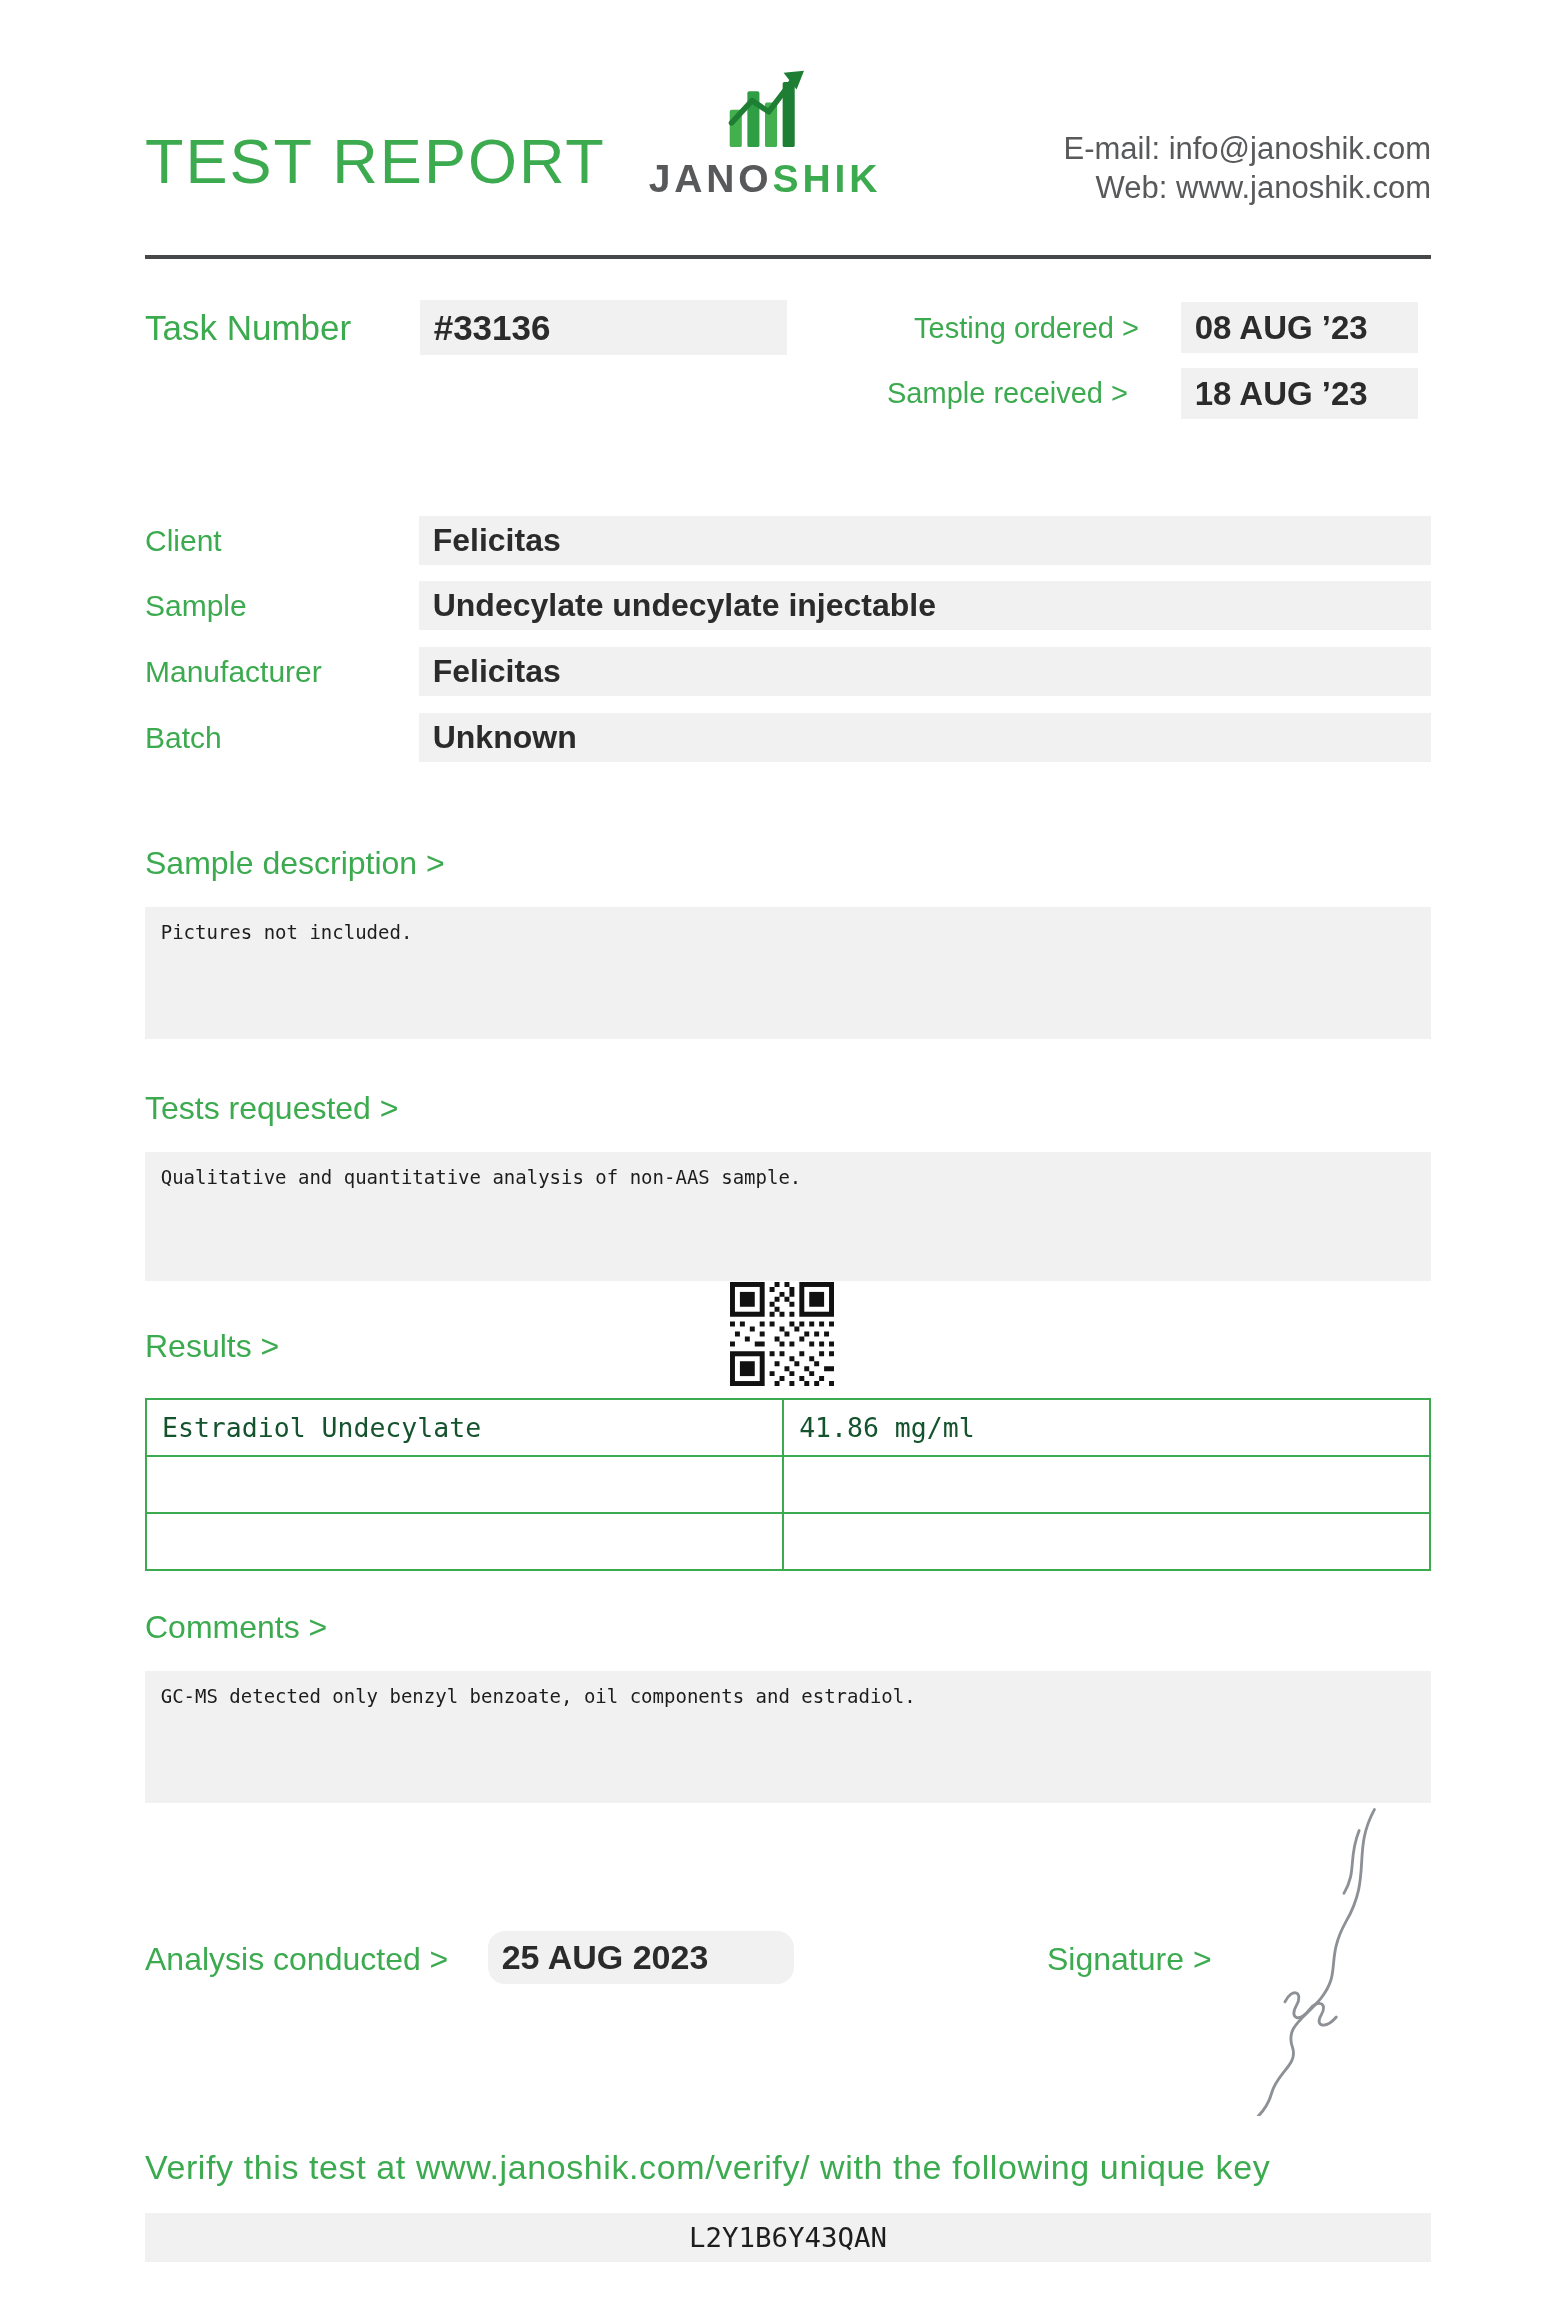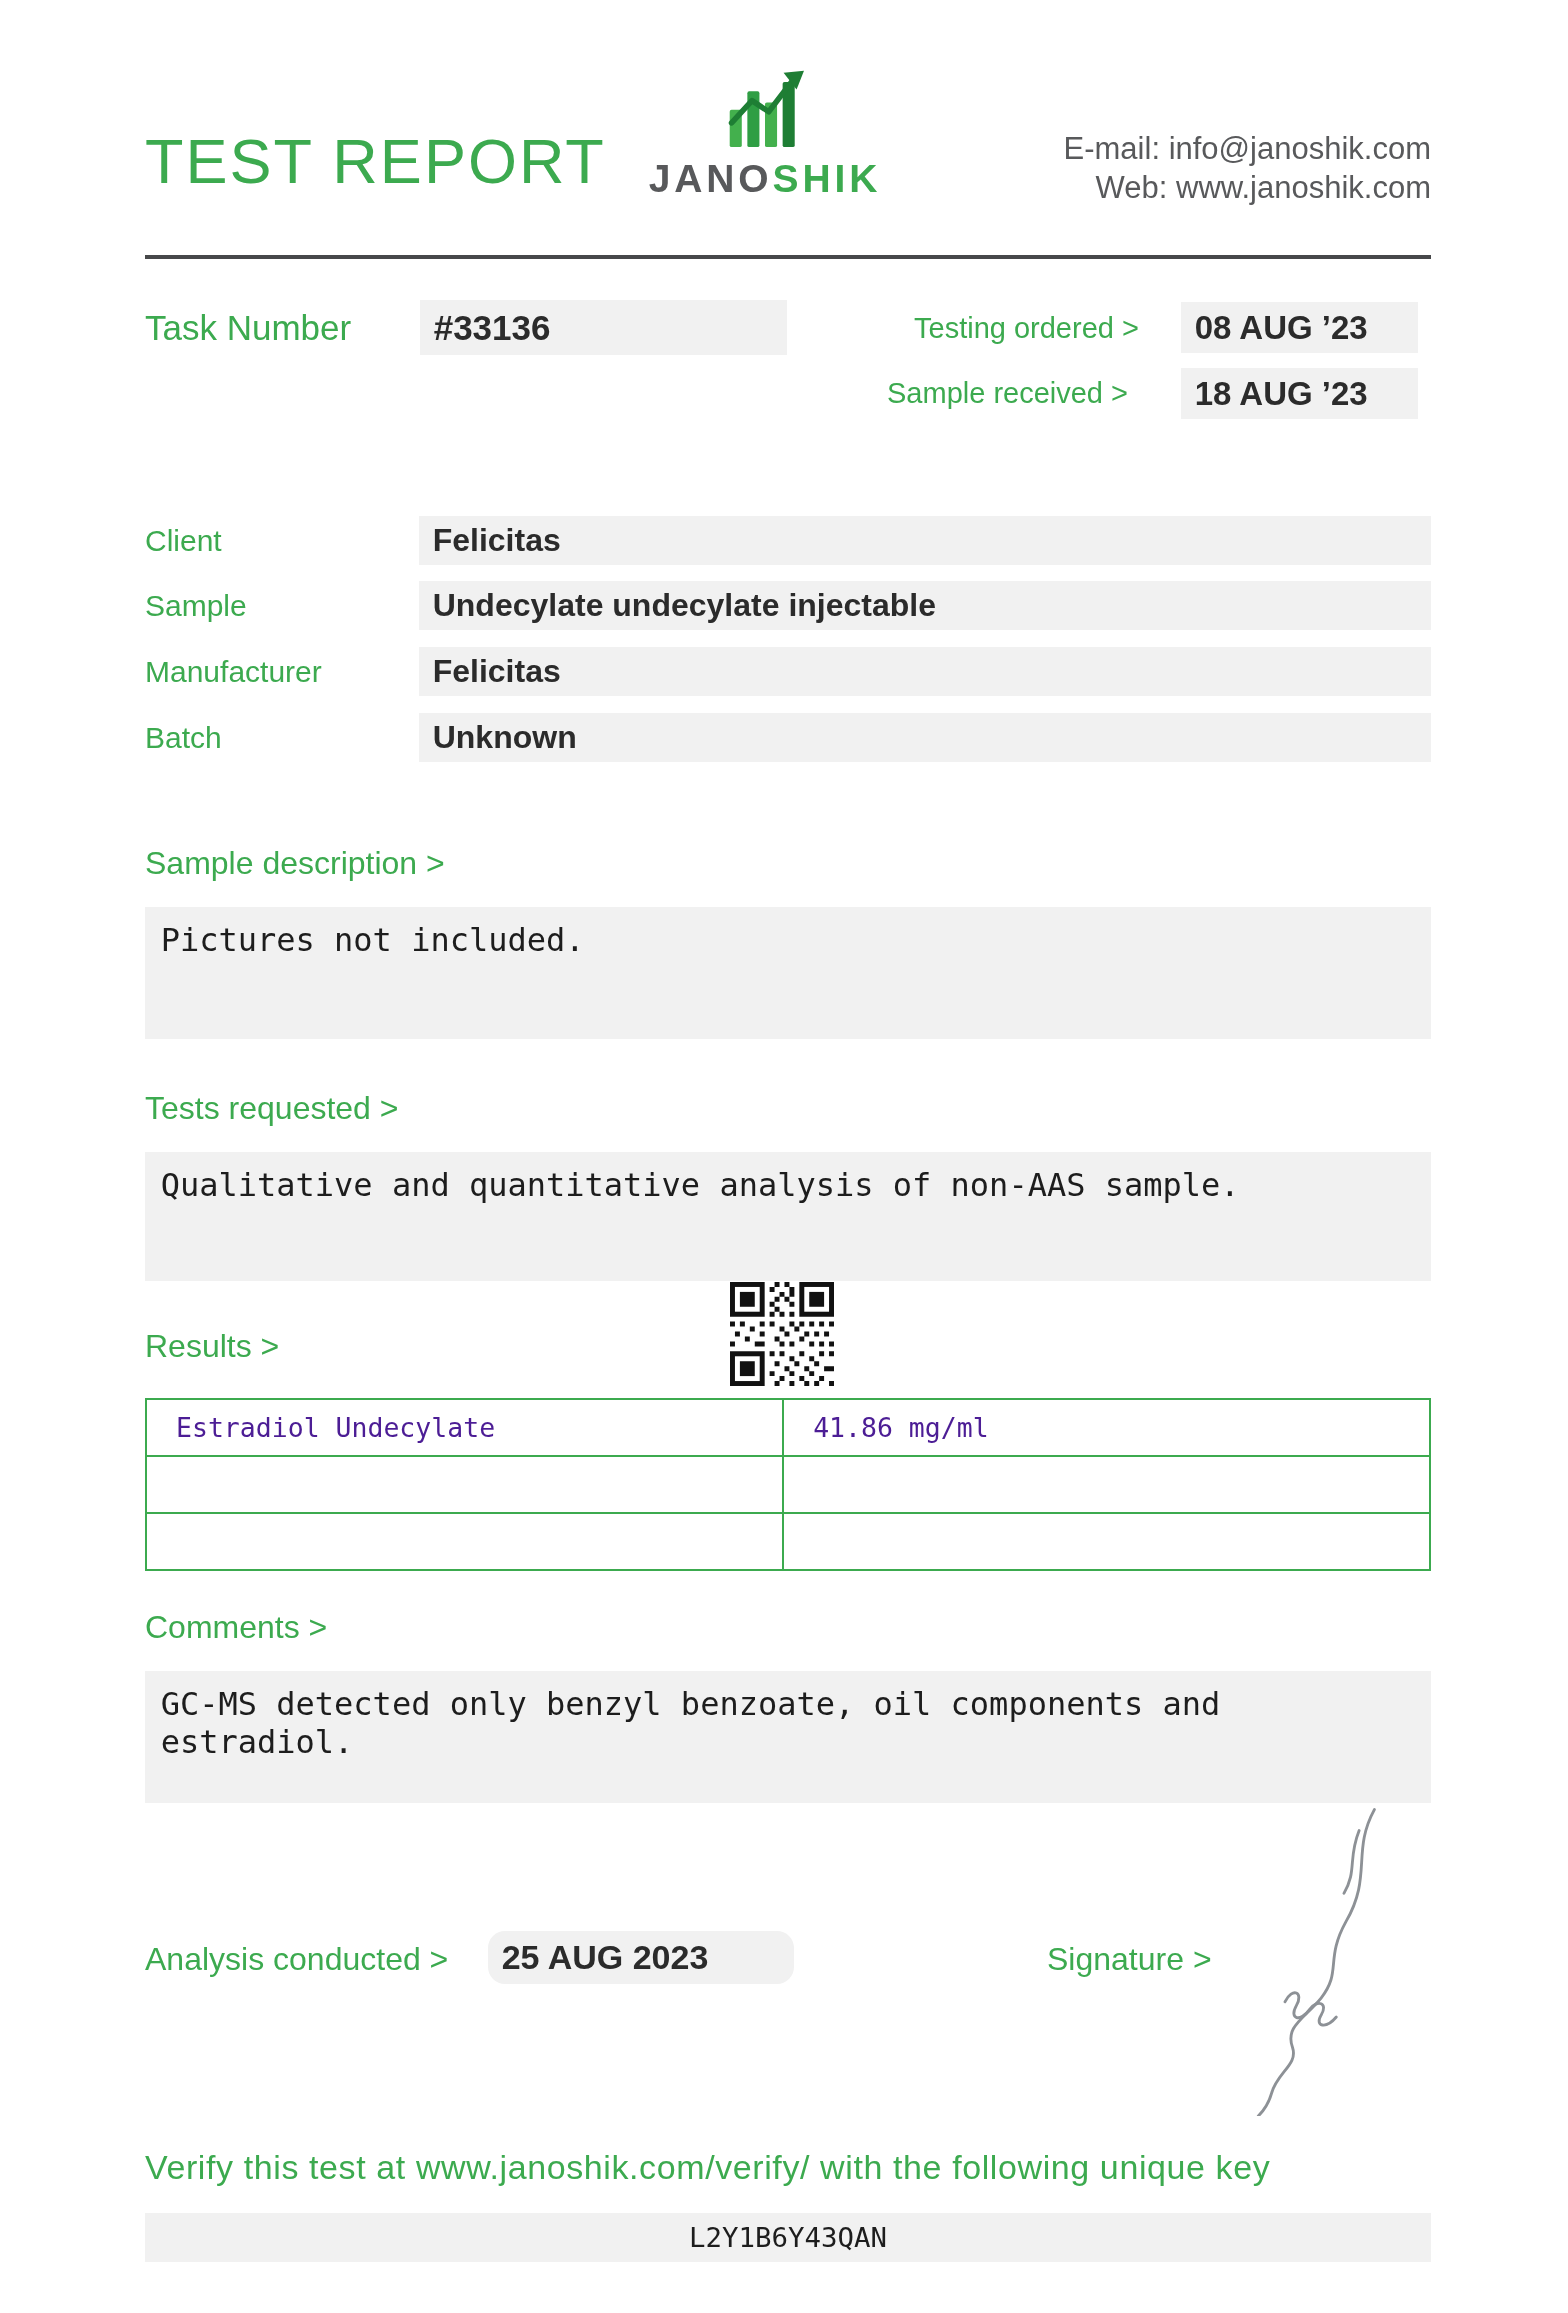--- a/index.html
+++ b/index.html
@@ -65,35 +65,35 @@
   .info-row .ivalue { position: absolute; left: 274px; right: 0; top: 2px; height: 49px; line-height: 49px; padding-left: 13.7px; font-size: 32px; }
 
   
   .section-heading { font-size: 32px; color: var(--accent, #3caa4f); white-space: nowrap; }
   .section-box {
     left: 145px; width: 1286px;
     background: var(--box-bg, #f1f1f1);
     box-sizing: border-box;
     padding: 13.7px 15.7px;
     font-family: "DejaVu Sans Mono", monospace;
-    font-size: 32px;
+    font-size: 19px;
     color: #1d1d1d;
   }
 
   
   .rtable { left: 145px; top: 1398px; width: 1286px; border: 2.9px solid var(--table-border, #3caa4f); box-sizing: border-box; background: #fff; }
   .rtr { display: flex; height: 55px; border-bottom: 2.9px solid var(--table-border, #3caa4f); }
   .rtr:last-child { border-bottom: none; }
   .rtd {
     flex: 0 0 49.7%;
     border-right: 2.9px solid var(--table-border, #3caa4f);
     display: flex; align-items: center;
-    padding-left: 29px; box-sizing: border-box;
+    padding-left: 15px; box-sizing: border-box;
     font-family: "DejaVu Sans Mono", monospace;
-    font-size: 26.5px; color: #4c1d95;
+    font-size: 26.5px; color: #14532d;
     white-space: nowrap; overflow: hidden;
   }
   .rtd:last-child { flex: 1 1 auto; border-right: none; }
 
   .qr { left: 730px; top: 1282px; }
 
   
   .analysis-label { left: 145px; top: 1941px; font-size: 32px; }
   .analysis-value { left: 488px; top: 1931px; width: 306px; height: 53px; line-height: 53px; padding-left: 13.7px; font-size: 34px; border-radius: 17px; }
   .signature-label { left: 1047px; top: 1941px; font-size: 32px; }

